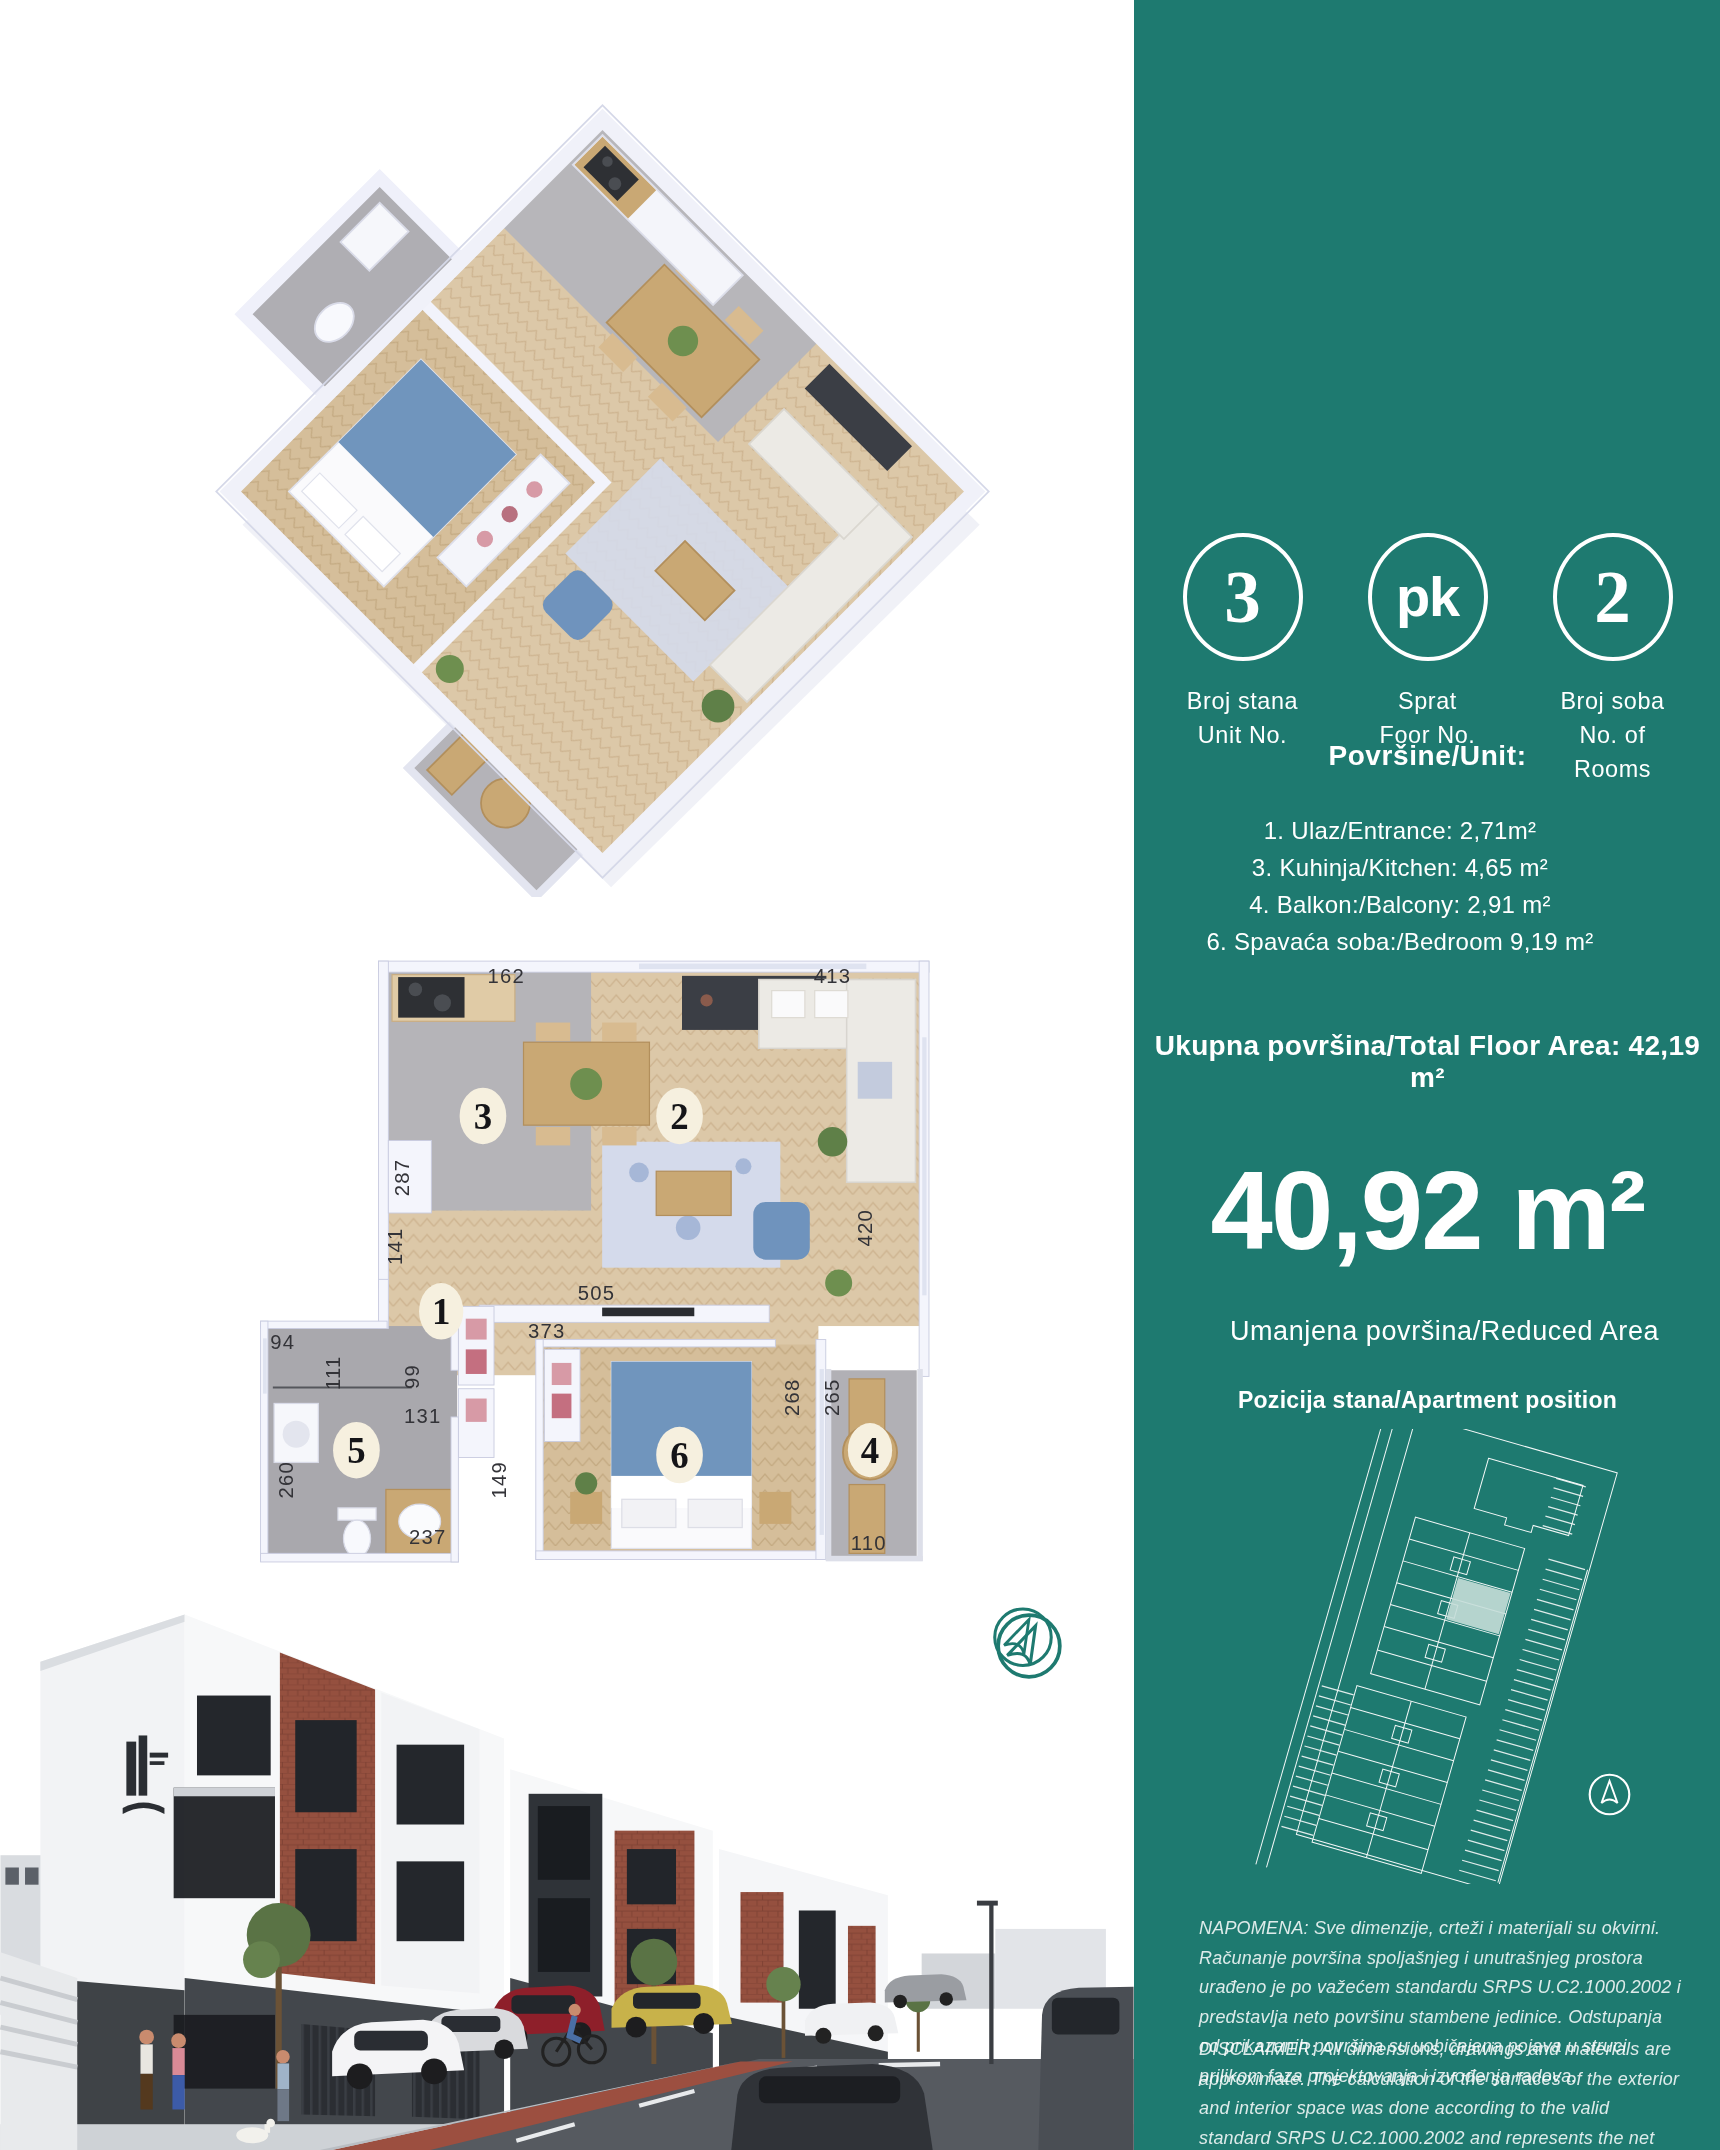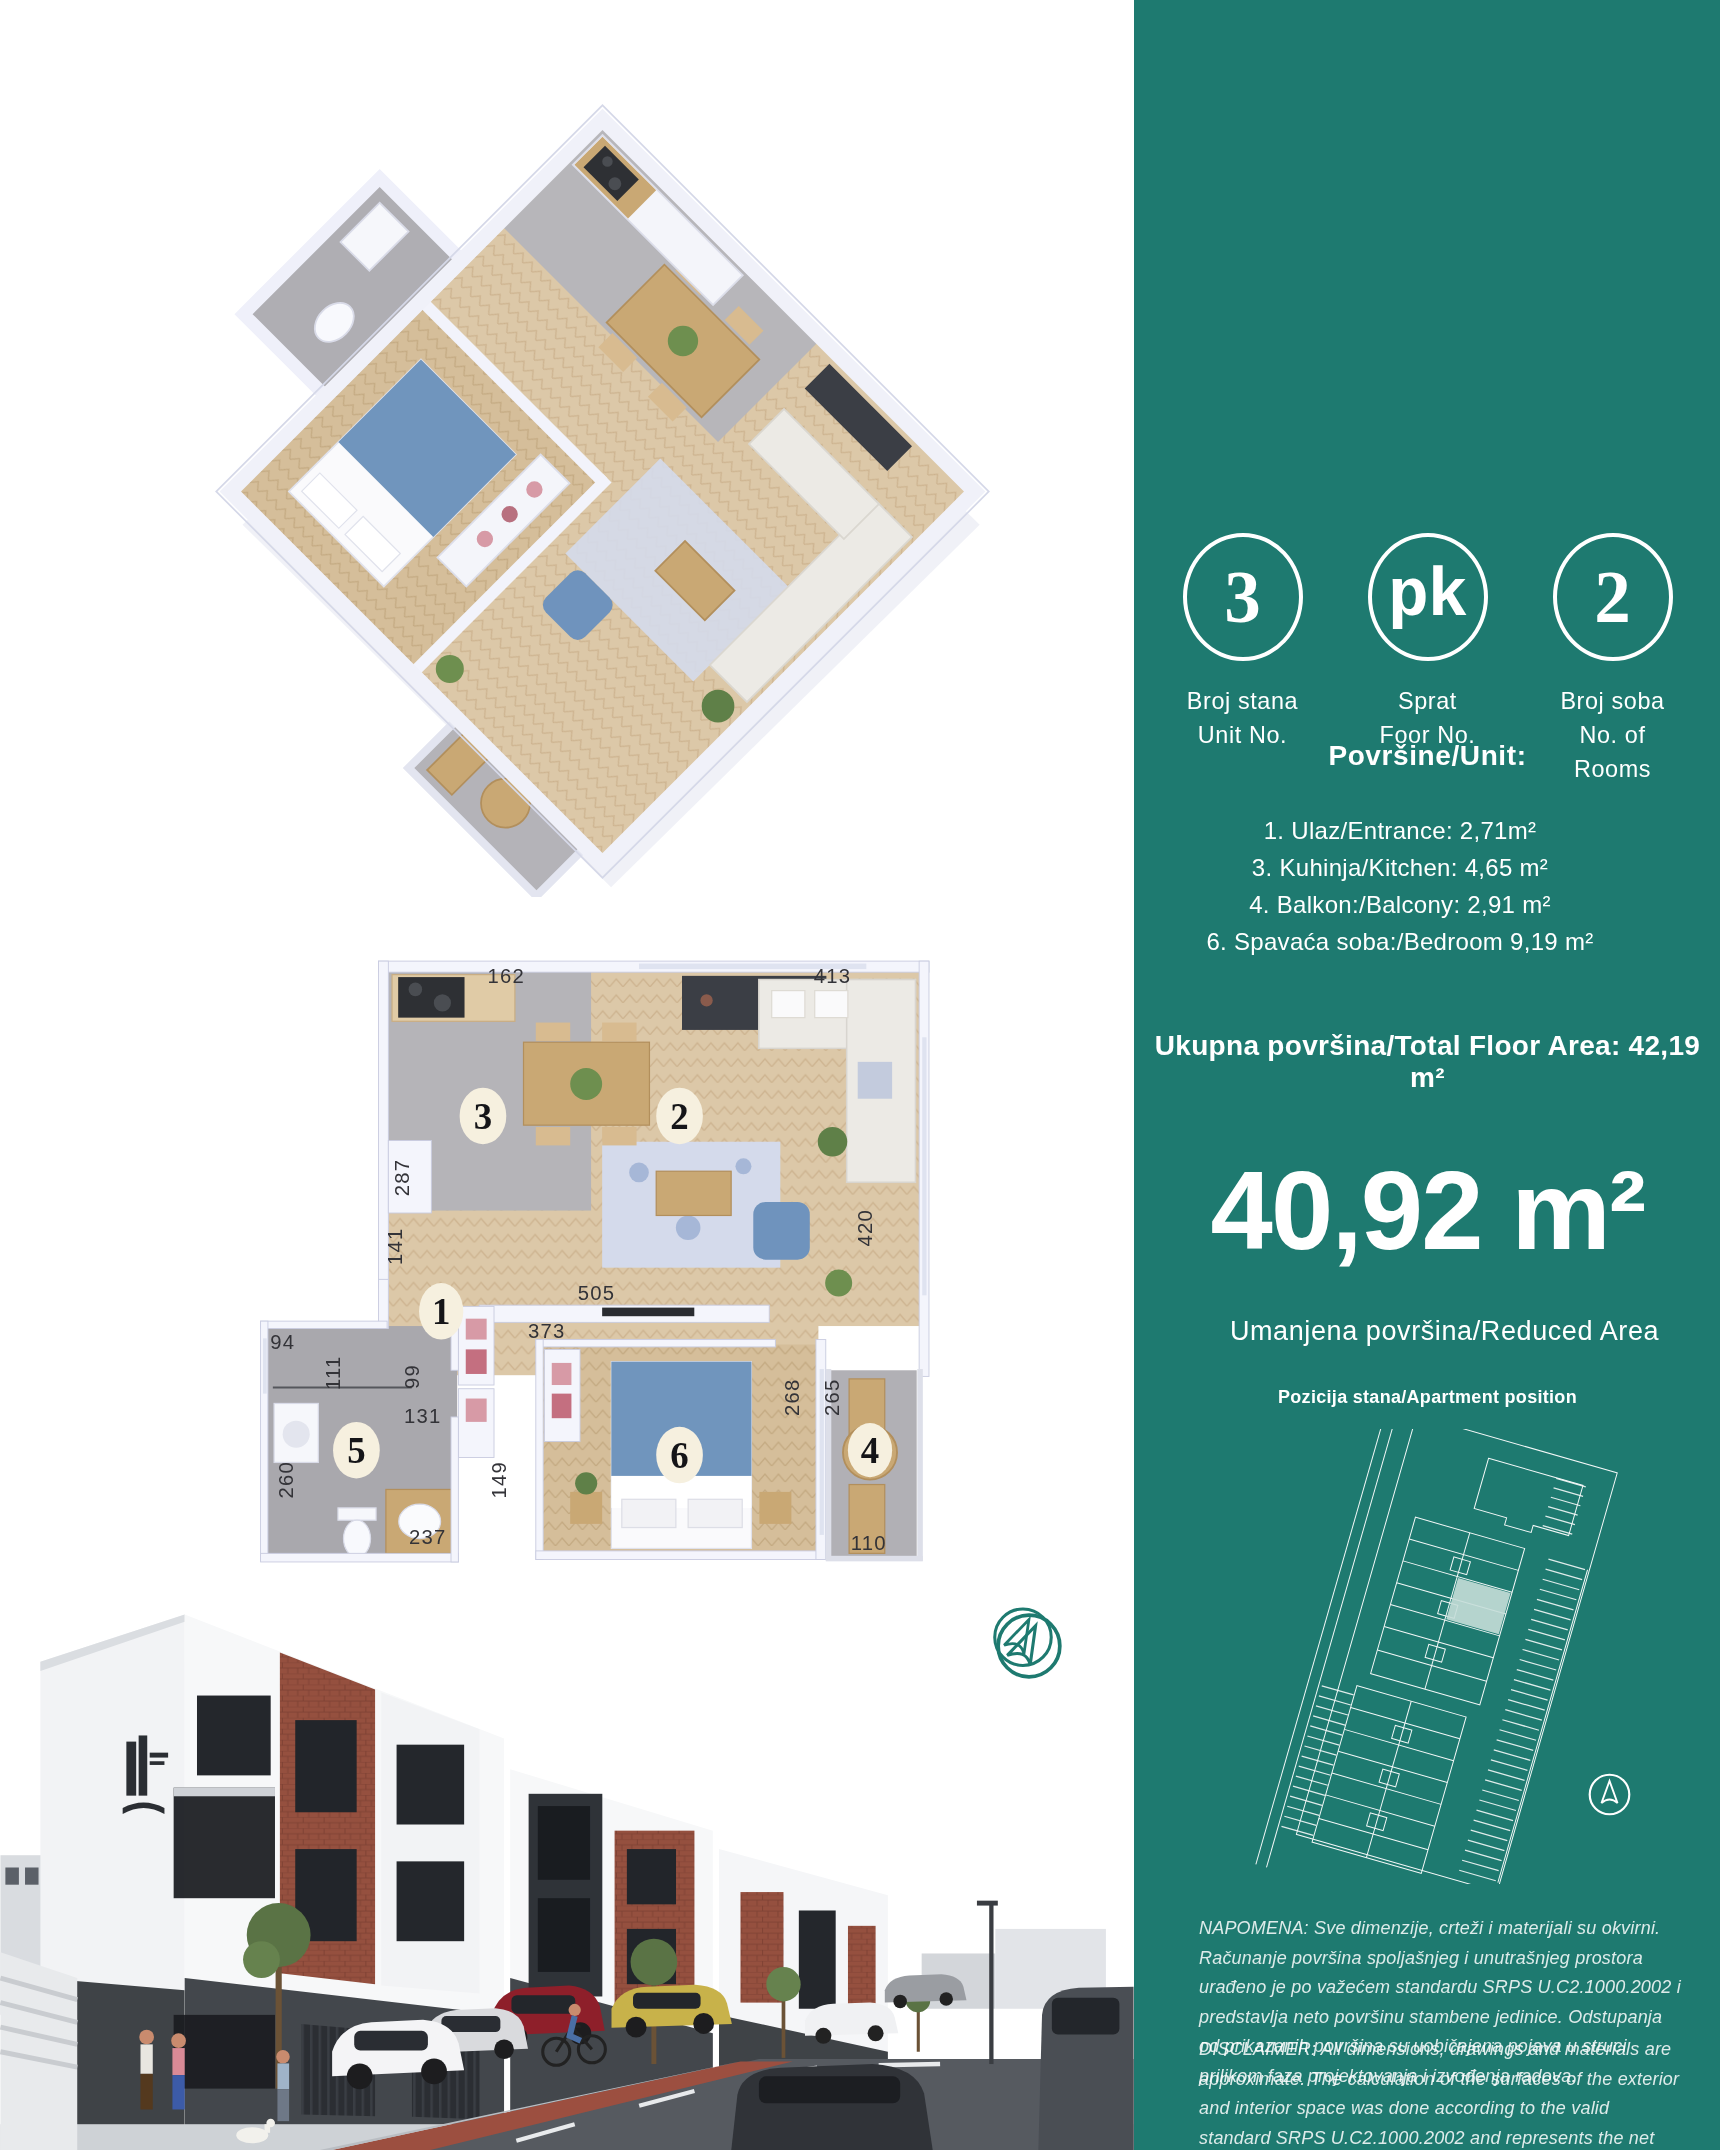--- a/index.html
+++ b/index.html
@@ -6,28 +6,28 @@
   body{width:1721px;height:2151px;background:#ffffff;font-family:"Liberation Sans",sans-serif;}
   .sheet{position:relative;width:1721px;height:2151px;background:#ffffff;overflow:hidden;}
 
   
   .panel{position:absolute;left:1134px;top:0;width:587px;height:2151px;background:#1E7A70;color:#ffffff;}
   .badges{position:absolute;top:533px;left:0;width:587px;display:flex;justify-content:center;gap:44px;}
   .badge{display:flex;flex-direction:column;align-items:center;width:141px;}
   .badge-circle{width:112px;height:120px;border:4.3px solid #ffffff;border-radius:50%;
     display:flex;align-items:center;justify-content:center;}
   .badge-value{font-family:"Liberation Serif",serif;font-weight:700;font-size:73px;line-height:1;}
-  .badge:nth-child(2) .badge-value{font-family:Liberation Mono, monospace;font-size:68px;letter-spacing:-1.2px;}
+  .badge:nth-child(2) .badge-value{font-family:Liberation Sans, sans-serif;font-size:56px;letter-spacing:-1.2px;}
   .badge-labels{margin-top:23.4px;text-align:center;font-size:23.4px;line-height:34px;letter-spacing:0.6px;}
   .areas-heading{position:absolute;top:740px;width:587px;text-align:center;font-size:28px;font-weight:700;letter-spacing:0.6px;}
   .areas-list{position:absolute;top:812px;width:532px;text-align:center;font-size:24px;line-height:37px;letter-spacing:0.3px;}
   .total-line{position:absolute;top:1030px;width:587px;text-align:center;font-size:28px;font-weight:700;letter-spacing:0.3px;}
   .big-number{position:absolute;top:1155px;width:587px;text-align:center;font-size:112px;font-weight:700;letter-spacing:-1.8px;line-height:1;}
   .reduced-label{position:absolute;top:1316px;width:587px;text-align:center;font-size:27px;letter-spacing:0.6px;margin-left:17px;}
-  .position-label{position:absolute;top:1387px;width:587px;text-align:center;font-size:18px;font-weight:700;letter-spacing:0.3px;}
+  .position-label{position:absolute;top:1387px;width:587px;text-align:center;font-size:23px;font-weight:700;letter-spacing:0.3px;}
   .siteplan{position:absolute;left:114px;top:1429px;}
   .compass-dark{position:absolute;left:452px;top:1771px;}
   .note{position:absolute;left:65px;width:483px;font-size:18px;line-height:29.5px;font-style:italic;color:rgba(255,255,255,.85);letter-spacing:0.2px;text-align:left;}
   .note.napomena{top:1896px;}
   .note.disclaimer{top:2017px;}
 
   
   .iso-render{position:absolute;left:154px;top:37px;}
   .plan2d{position:absolute;left:258px;top:939px;}
   .compass-light{position:absolute;left:992px;top:1609px;}

